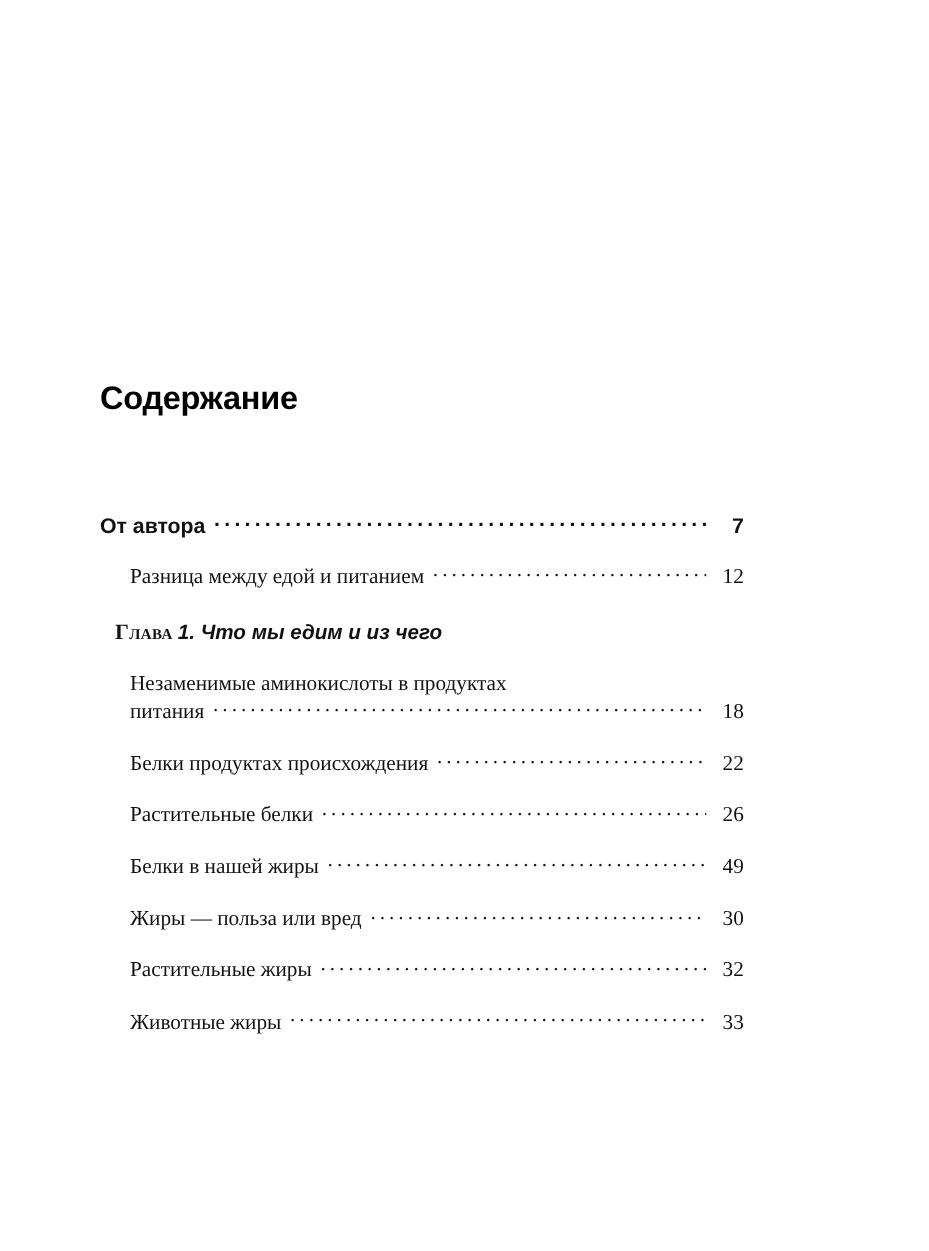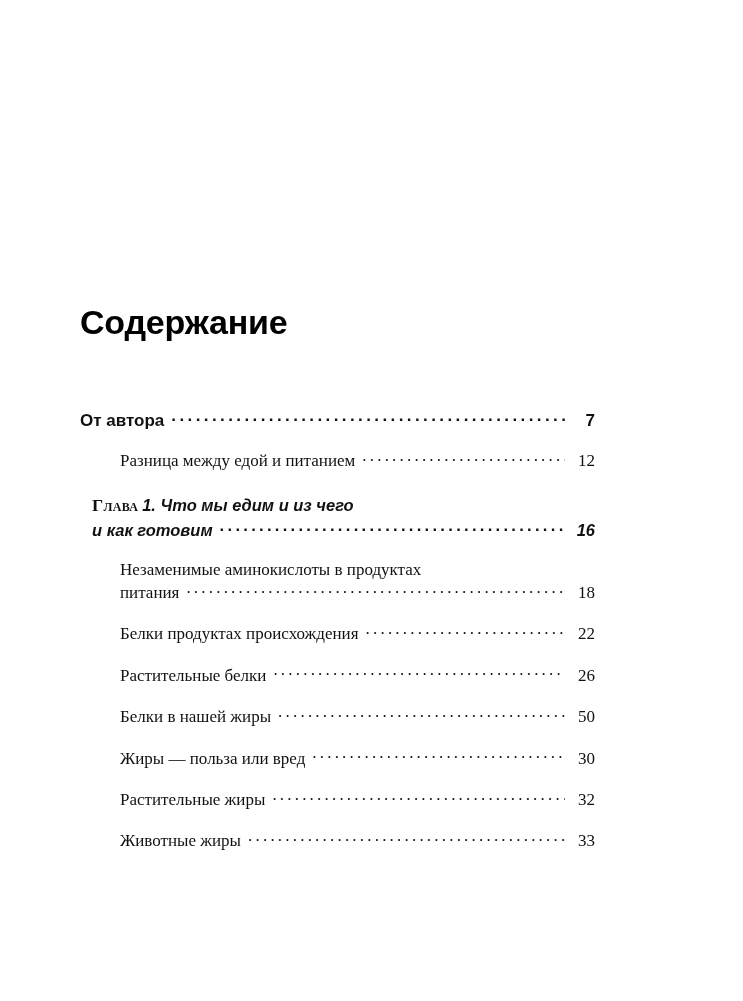--- a/index.html
+++ b/index.html
@@ -22,21 +22,21 @@
     width: 743px;
     height: 1001px;
     background: #ffffff;
   }
   .toc-title {
     position: absolute;
     left: 80px;
     top: 303px;
     font-family: "Liberation Sans", sans-serif;
     font-weight: bold;
-    font-size: 34px;
+    font-size: 26px;
     letter-spacing: -0.2px;
     color: #000000;
   }
   .toc-list {
     position: absolute;
     left: 80px;
     top: 410px;
     width: 515px;
   }
   .entry {
@@ -122,21 +122,21 @@
   }
   .lvl-chapter .leader::before {
     letter-spacing: 3.3px;
     font-size: 16.5px;
     font-family: "Liberation Sans", sans-serif;
     font-weight: bold;
   }
 
   
   .lvl-sub {
-    margin-left: 40px;
+    margin-left: 24px;
     margin-bottom: 19px;
   }
   .lvl-sub .entry-text,
   .lvl-sub .page-num,
   .lvl-sub .leader::before {
     font-family: "Liberation Serif", serif;
     font-size: 17px;
   }
   .lvl-sub .wrap-first {
     display: block;
@@ -165,25 +165,20 @@
         <span class="leader"></span>
         <span class="page-num">12</span>
       </div>
     </div>
 
     <div class="entry lvl-chapter">
       <span class="chapter-first-line">
         <span class="chapter-label">Глава</span>
         <span class="entry-text">1. Что мы едим и из чего</span>
       </span>
-      <div class="entry-line">
-        <span class="entry-text">и как готовим</span>
-        <span class="leader"></span>
-        <span class="page-num">16</span>
-      </div>
     </div>
 
 
     <div class="entry lvl-sub">
       <span class="wrap-first entry-text">Незаменимые аминокислоты в продуктах</span>
       <div class="entry-line">
         <span class="entry-text">питания</span>
         <span class="leader"></span>
         <span class="page-num">18</span>
       </div>
@@ -202,21 +197,21 @@
         <span class="entry-text">Растительные белки</span>
         <span class="leader"></span>
         <span class="page-num">26</span>
       </div>
     </div>
 
     <div class="entry lvl-sub">
       <div class="entry-line">
         <span class="entry-text">Белки в нашей жиры</span>
         <span class="leader"></span>
-        <span class="page-num">50</span>
+        <span class="page-num">49</span>
       </div>
     </div>
 
     <div class="entry lvl-sub">
       <div class="entry-line">
         <span class="entry-text">Жиры — польза или вред</span>
         <span class="leader"></span>
         <span class="page-num">30</span>
       </div>
     </div>

